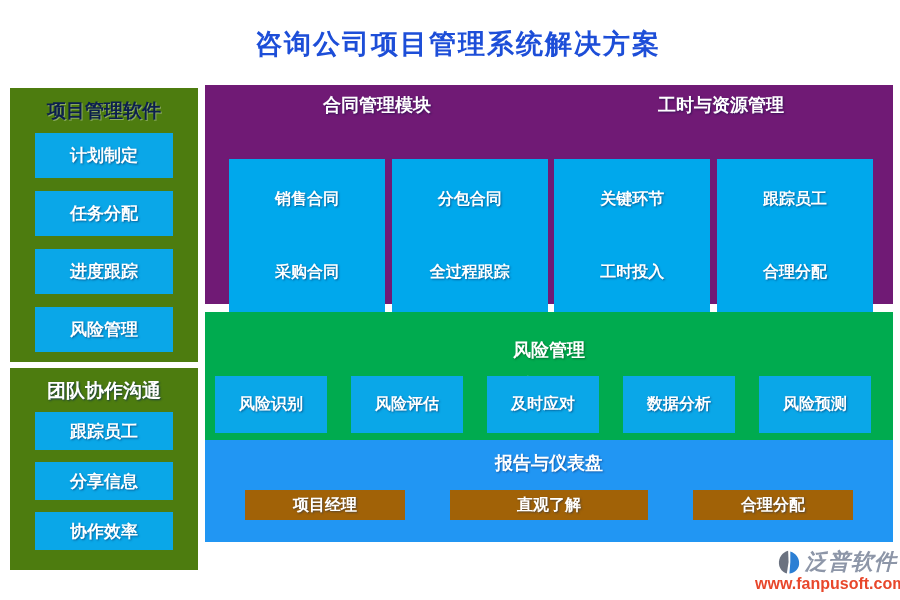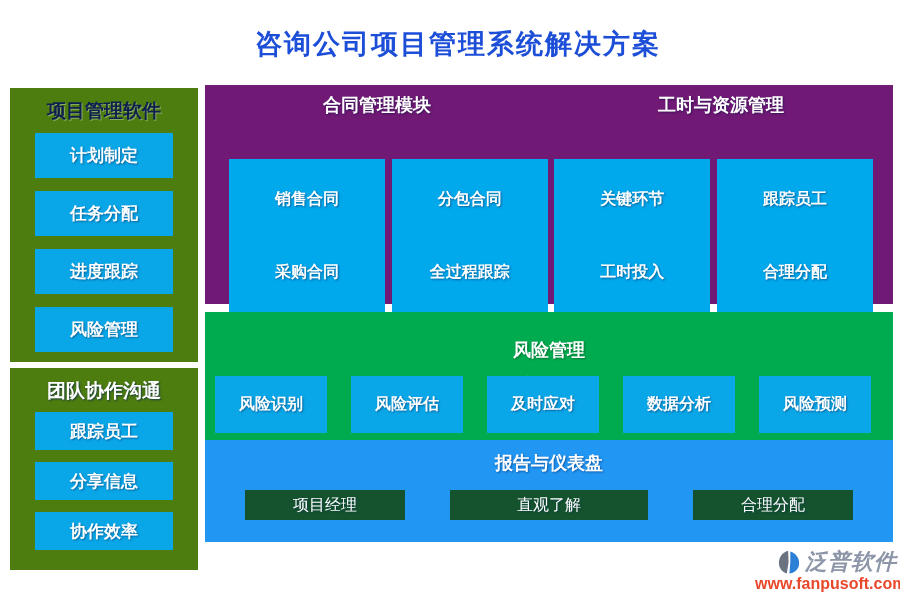--- a/index.html
+++ b/index.html
@@ -56,21 +56,21 @@
     font-weight:bold; pointer-events:none; }
   .wm-circle { width:14px; height:14px; border-radius:50%;
     background:rgba(255,255,255,.4); display:inline-block; }
 
   
   .panel-report { top:440px; height:102px; background:#2196f3; }
   .report-title { padding-top:11px; text-align:center; color:#fff; font-weight:bold;
     font-size:18px; text-shadow:1px 1px 2px rgba(0,20,80,.45); }
   .report-row { position:absolute; top:50px; left:0; width:100%; display:flex;
     justify-content:space-between; padding:0 40px; }
-  .report-btn { height:30px; background:#14532d; color:#fff; font-weight:normal;
+  .report-btn { height:30px; background:#a16207; color:#fff; font-weight:bold;
     font-size:16px; display:flex; align-items:center; justify-content:center;
     cursor:pointer; text-shadow:1px 1px 2px rgba(8,40,90,.5); }
   .report-btn:nth-child(1) { width:160px; }
   .report-btn:nth-child(2) { width:198px; }
   .report-btn:nth-child(3) { width:160px; }
 
   
   .vendor { position:absolute; right:3px; top:547px; width:142px; cursor:pointer; }
   .vendor-row { display:flex; align-items:center; justify-content:flex-end; gap:2px; }
   .vendor-name { font-size:22px; font-weight:bold; font-style:italic;

